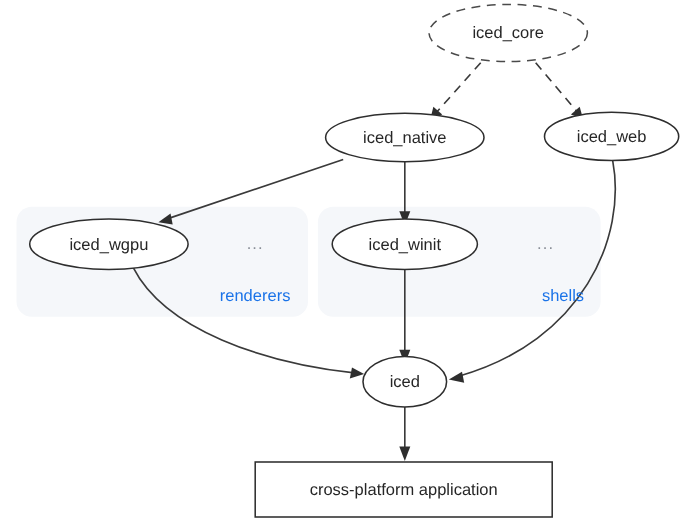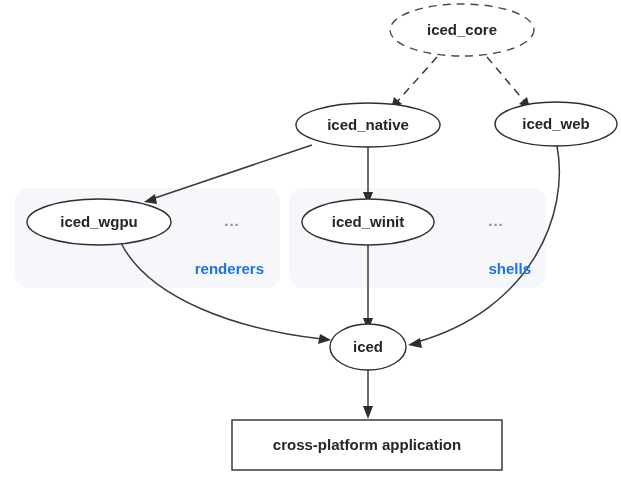--- a/index.html
+++ b/index.html
@@ -10,21 +10,20 @@
   body {
     width: 621px;
     height: 483px;
     font-family: "Liberation Sans", sans-serif;
     overflow: hidden;
   }
   #diagram-root {
     position: relative;
     width: 621px;
     height: 476px;
-    font-weight: bold;
   }
   svg#graph {
     position: absolute;
     top: 0;
     left: 0;
     width: 621px;
     height: 483px;
     display: block;
   }
   .node-label {

